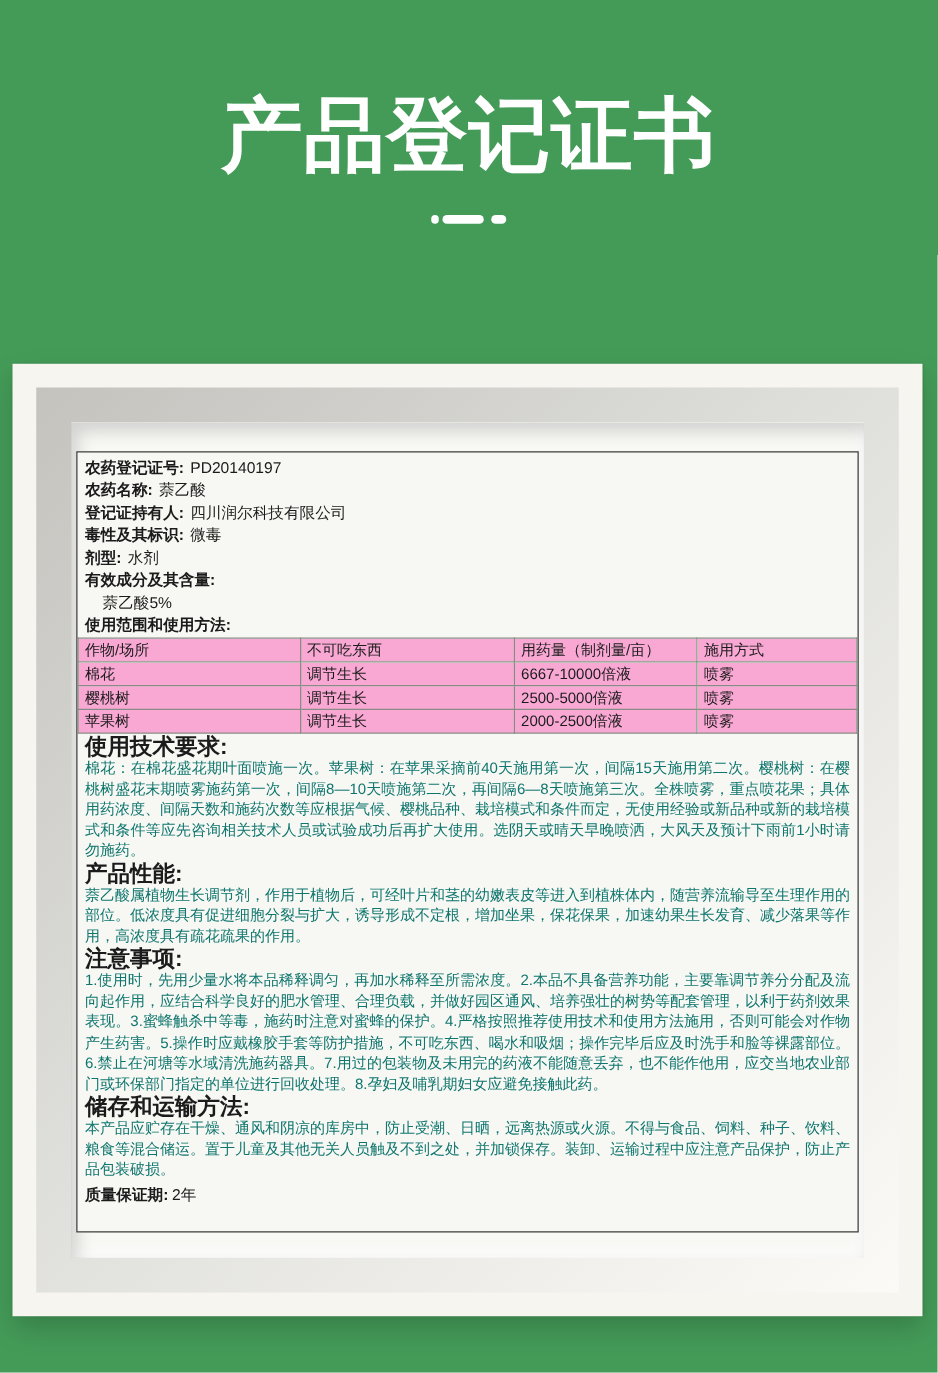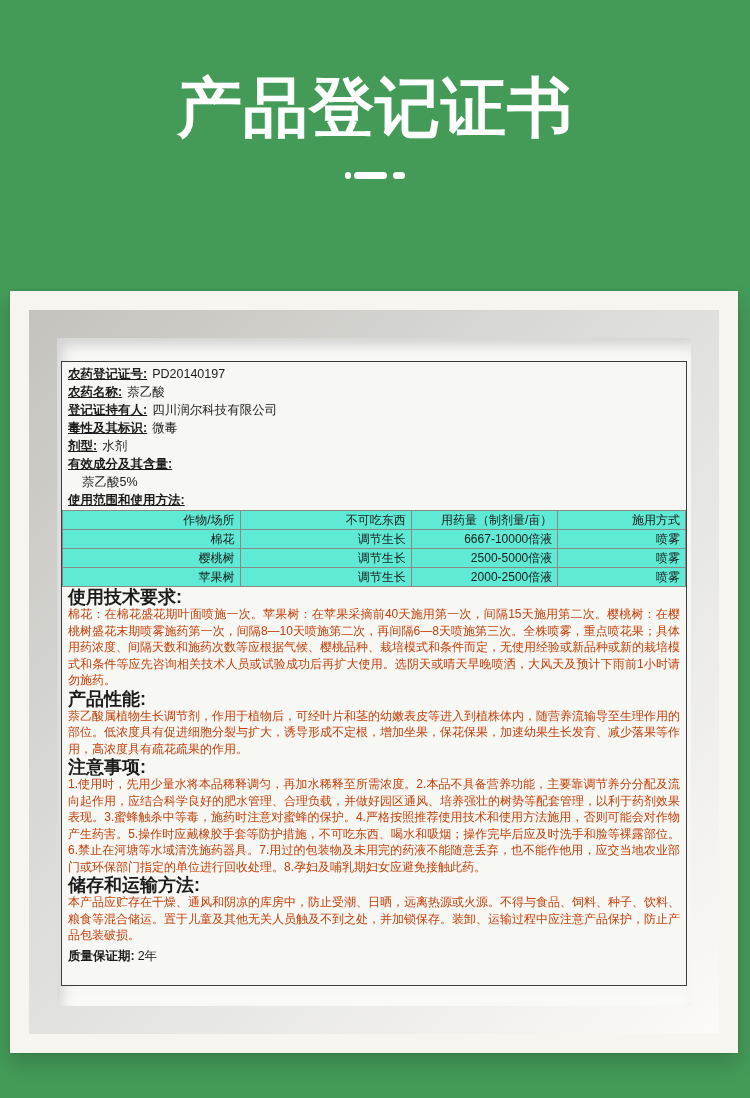--- a/index.html
+++ b/index.html
@@ -49,44 +49,44 @@
 
   
   .doc-box {
     border:1px solid #3c3c3c;
     background:#f7f7f3;
     min-height:606px;
     padding:3px 6px 20px 6px;
     color:#1b1b1b;
   }
   .frow { font-size:12.5px; line-height:18px; white-space:nowrap; }
-  .frow .lbl { font-weight:bold; margin-right:5px;text-decoration:underline; }
+  .frow .lbl { font-weight:bold; margin-right:5px; }
   .frow.indent { padding-left:14px; }
 
   table.usage {
     width:calc(100% + 12px);
     margin:1px -6px 1px -6px;
     border-collapse:collapse;
     table-layout:fixed;
     font-size:12px;
   }
   table.usage th, table.usage td {
     border:1px solid #8b8b86;
     font-weight:normal;
-    text-align:right;
+    text-align:left;
     padding:0 5px;
     height:19px;
     line-height:18px;
-    background:#5eead4;
+    background:#f9a8d4;
     white-space:nowrap; overflow:hidden;
   }
   .col-crop{width:28.5%;} .col-target{width:27.5%;} .col-dose{width:23.5%;} .col-method{width:20.5%;}
 
   .sec-h { font-weight:bold; font-size:18px; line-height:17px; margin-top:2px; }
-  .sec-b { margin:0; font-size:12px; line-height:16.5px; text-align:justify; color:#c2410c; }
+  .sec-b { margin:0; font-size:12px; line-height:16.5px; text-align:justify; color:#0f766e; }
 
   .warranty { margin-top:3px; font-size:12.5px; line-height:18px; }
   .warranty .lbl { font-weight:bold; margin-right:3px; }
 </style>
 </head>
 <body>
 
 <h1 class="hero-title">产品登记证书</h1>
 
 <div class="divider">

